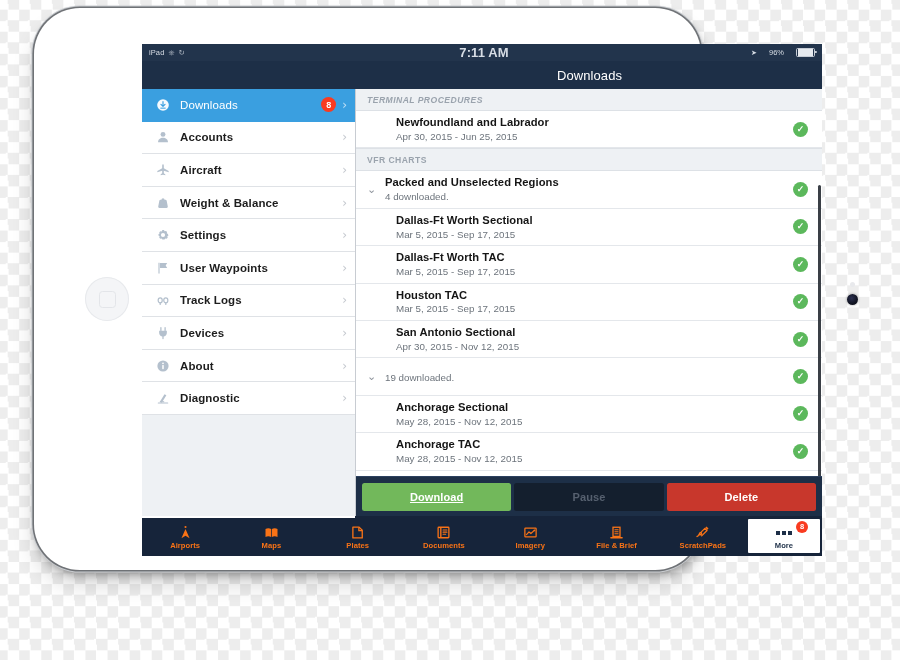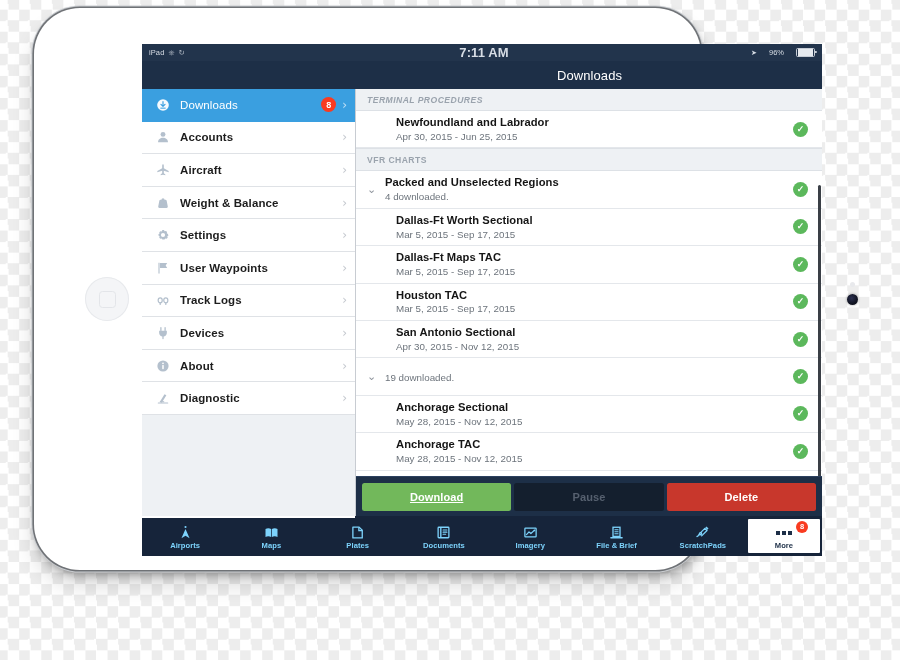--- a/index.html
+++ b/index.html
@@ -356,21 +356,21 @@
     left: 0; top: 0; width: 213px; height: 1.5px;
     background: #ffffff;
   }
   .tab {
     flex: 1 1 0;
     display: flex;
     flex-direction: column;
     align-items: center;
     justify-content: center;
     gap: 1px;
-    color: #7dd3fc;
+    color: #f97316;
     cursor: pointer;
     position: relative;
     padding-top: 2px;
   }
   .tab .tab-ico { height: 17px; display: flex; align-items: center; justify-content: center; }
   .tab .tab-lbl {
     font-size: 7.6px;
     font-weight: bold;
     letter-spacing: 0.05px;
     line-height: 1;
@@ -563,21 +563,21 @@
               </div>
               <div class="row child">
                 <div class="row-text">
                   <div class="row-title">Dallas-Ft Worth Sectional</div>
                   <div class="row-sub">Mar 5, 2015 - Sep 17, 2015</div>
                 </div>
                 <span class="check">✓</span>
               </div>
               <div class="row child">
                 <div class="row-text">
-                  <div class="row-title">Dallas-Ft Maps TAC</div>
+                  <div class="row-title">Dallas-Ft Worth TAC</div>
                   <div class="row-sub">Mar 5, 2015 - Sep 17, 2015</div>
                 </div>
                 <span class="check">✓</span>
               </div>
               <div class="row child">
                 <div class="row-text">
                   <div class="row-title">Houston TAC</div>
                   <div class="row-sub">Mar 5, 2015 - Sep 17, 2015</div>
                 </div>
                 <span class="check">✓</span>

